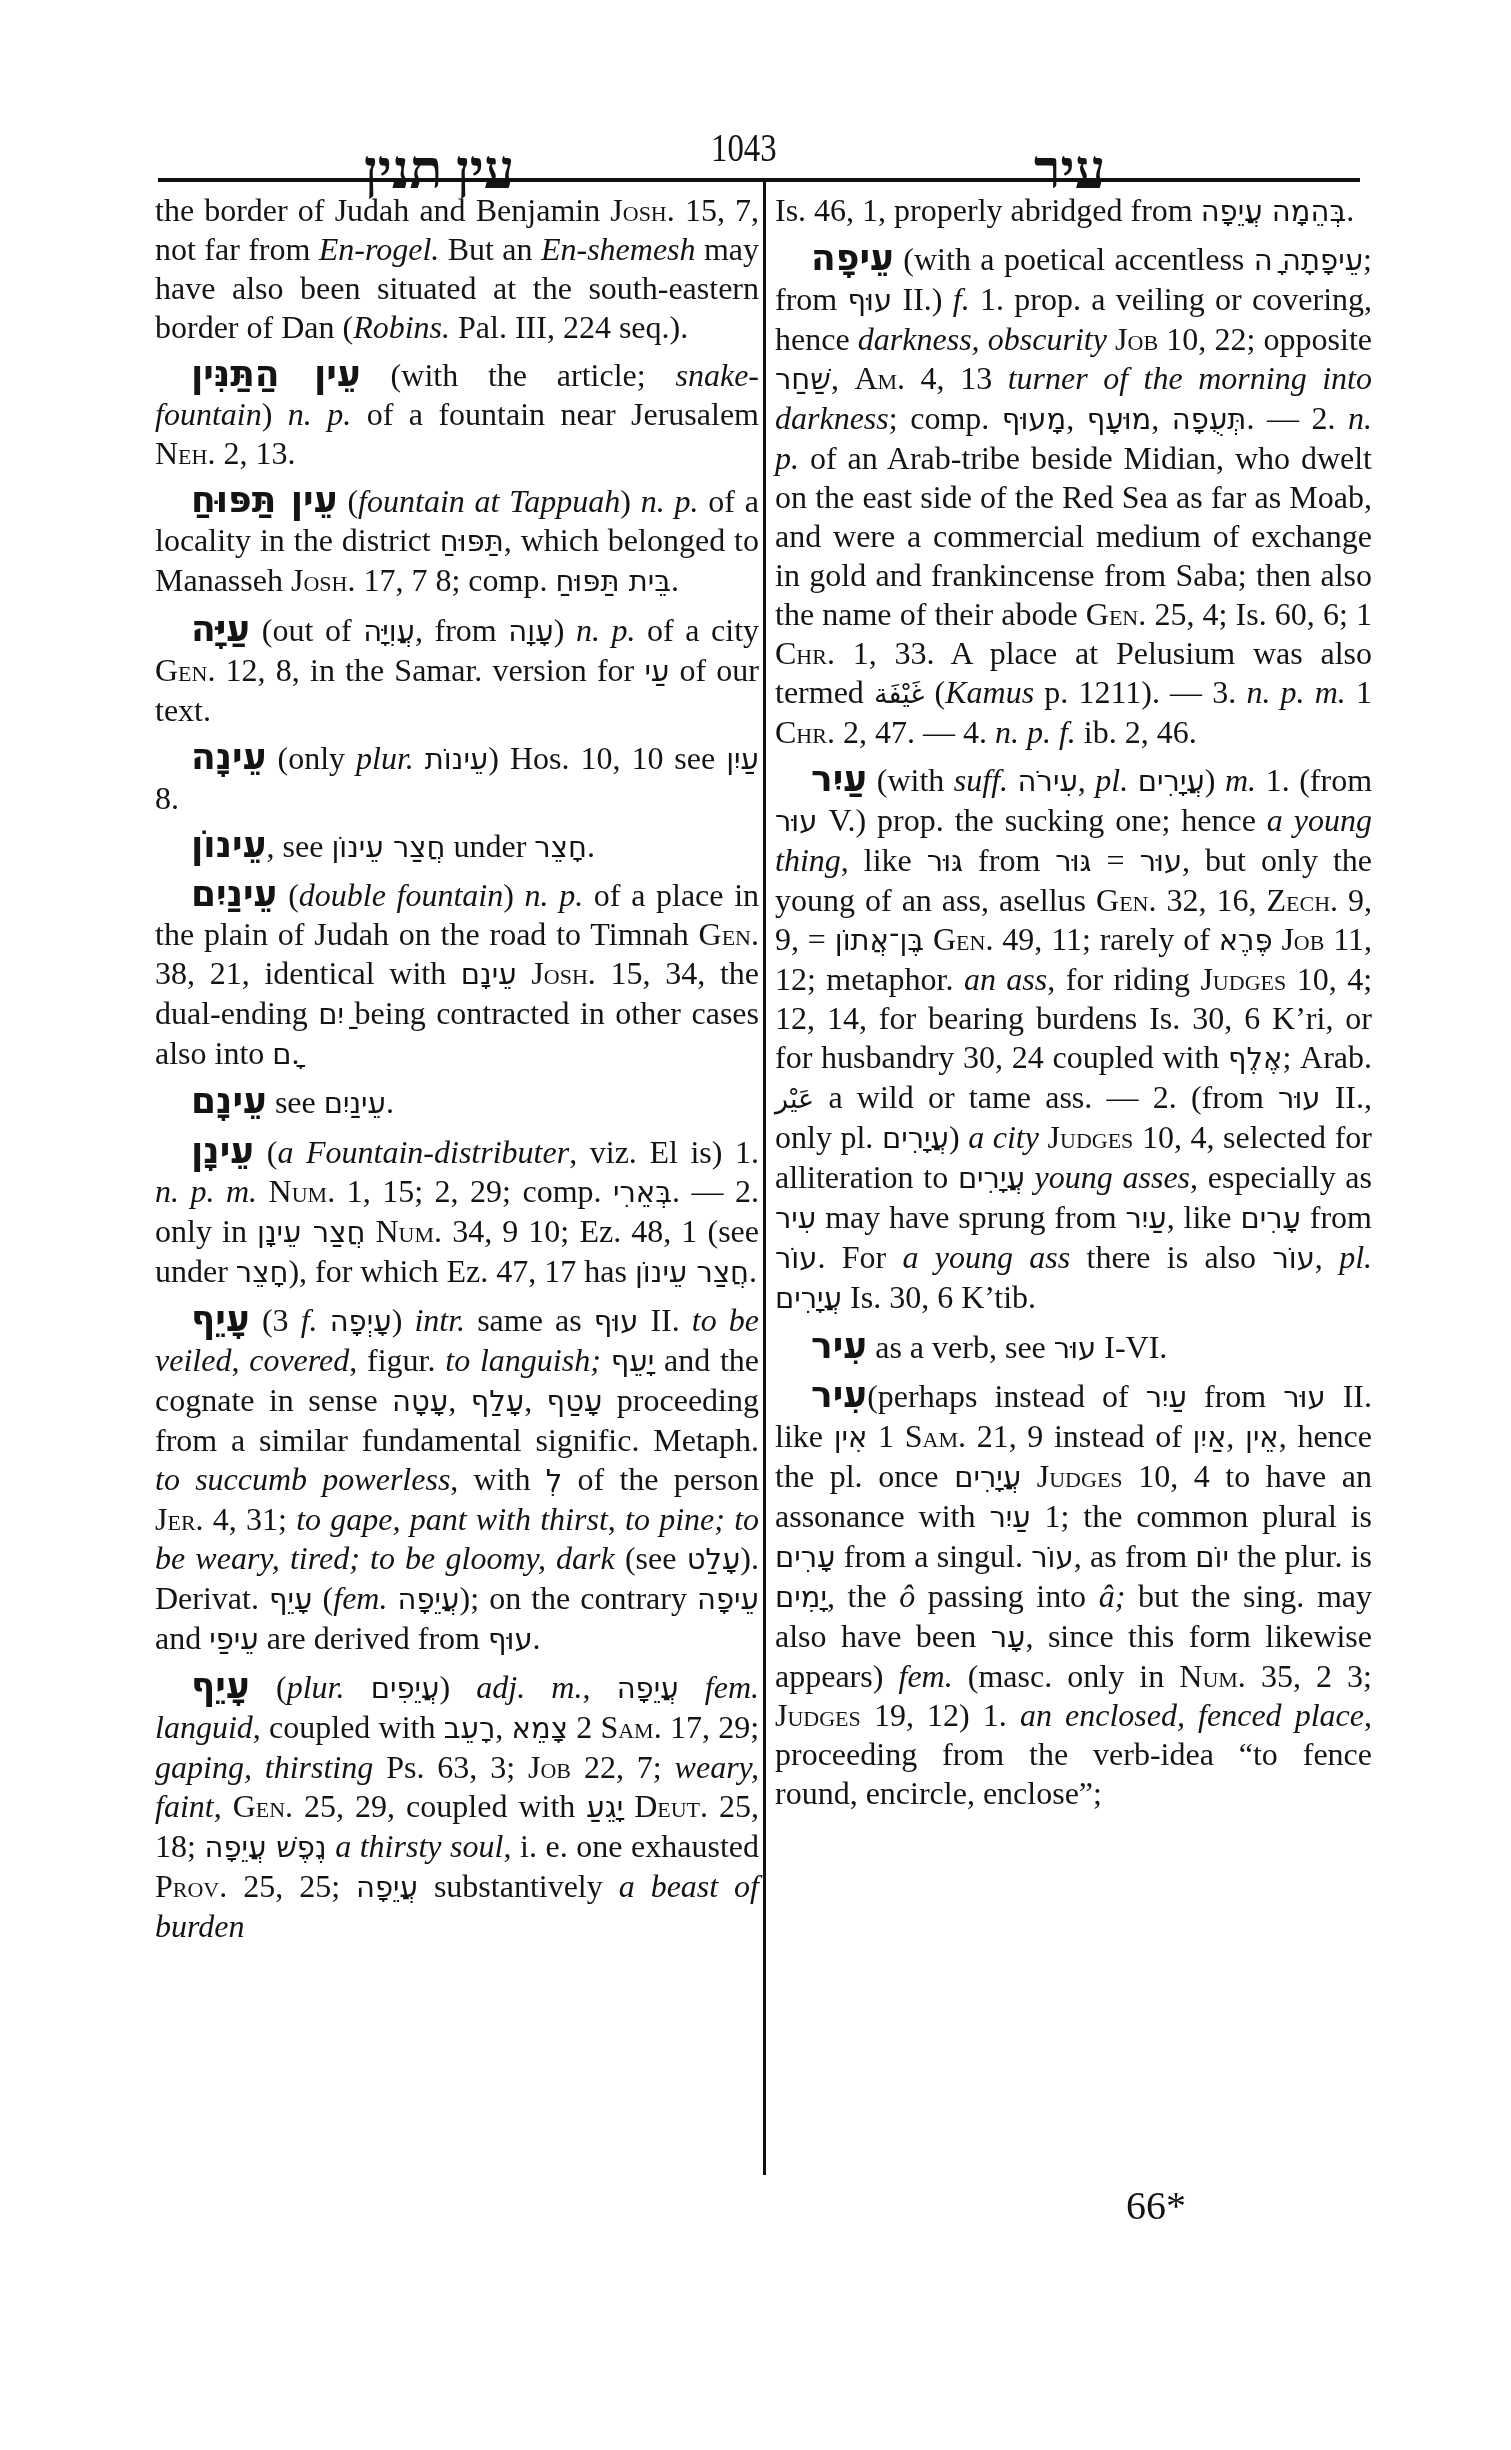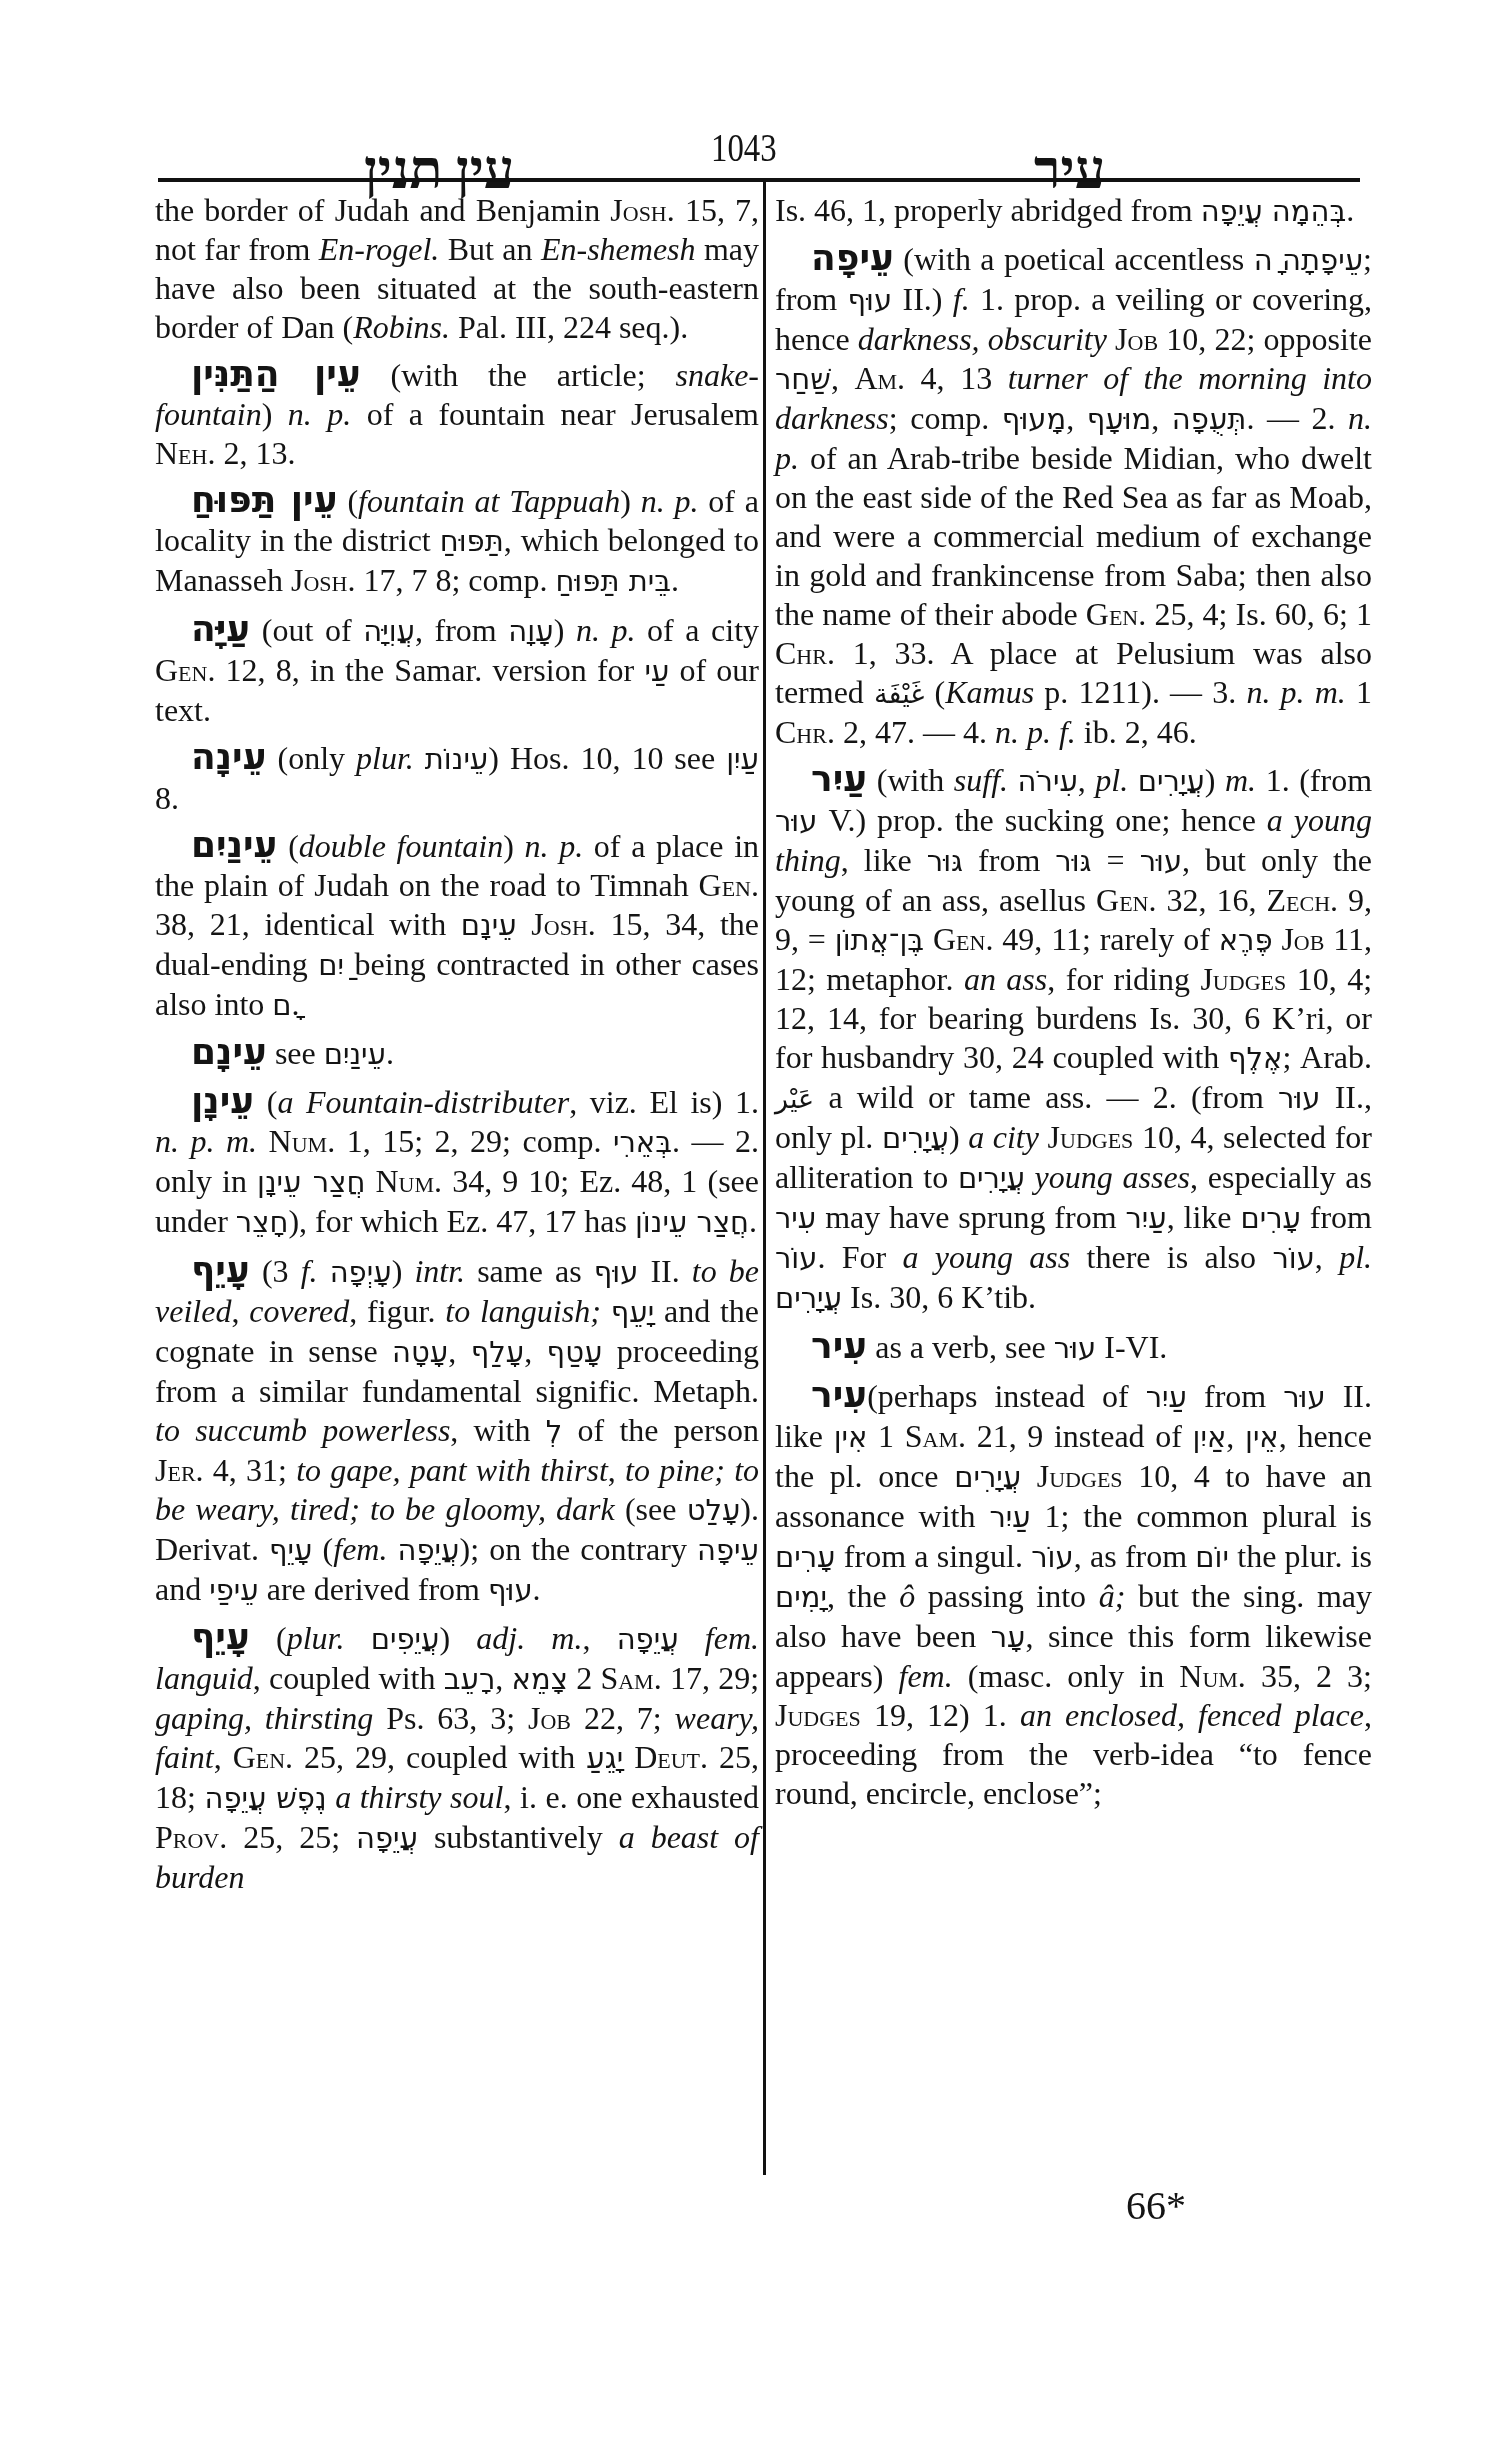--- a/index.html
+++ b/index.html
@@ -67,20 +67,21 @@
   </div>
   <div class="head-rule"></div>
   <div class="column-divider"></div>
 
   <div class="column col-left" id="col-left">
       <p class="para cont"><span>the border of Judah and Benjamin </span><span class="sc">Josh.</span><span> 15, 7, not far from </span><span class="it">En-rogel.</span><span> But an </span><span class="it">En-shemesh</span><span> may have also been situated at the south-eastern border of Dan (</span><span class="it">Robins.</span><span> Pal. III, 224 seq.).</span></p>
       <p class="para entry"><span class="he lemma">עֵין הַתַּנִּין</span><span> (with the article; </span><span class="it">snake-fountain</span><span>) </span><span class="it">n. p.</span><span> of a fountain near Jerusalem </span><span class="sc">Neh.</span><span> 2, 13.</span></p>
       <p class="para entry"><span class="he lemma">עֵין תַּפּוּחַ</span><span> (</span><span class="it">fountain at Tappuah</span><span>) </span><span class="it">n. p.</span><span> of a locality in the district </span><span class="he">תַּפּוּחַ</span><span>, which belonged to Manasseh </span><span class="sc">Josh.</span><span> 17, 7 8; comp. </span><span class="he">בֵּית תַּפּוּחַ</span><span>.</span></p>
       <p class="para entry"><span class="he lemma">עַיָּה</span><span> (out of </span><span class="he">עֲוִיָּה</span><span>, from </span><span class="he">עָוָה</span><span>) </span><span class="it">n. p.</span><span> of a city </span><span class="sc">Gen.</span><span> 12, 8, in the Samar. version for </span><span class="he">עַי</span><span> of our text.</span></p>
       <p class="para entry"><span class="he lemma">עֵינָה</span><span> (only </span><span class="it">plur.</span><span> </span><span class="he">עֵינוֹת</span><span>) Hos. 10, 10 see </span><span class="he">עַיִן</span><span> 8.</span></p>
+      <p class="para entry"><span class="he lemma">עֵינוֹן</span><span>, see </span><span class="he">חֲצַר עֵינוֹן</span><span> under </span><span class="he">חָצֵר</span><span>.</span></p>
       <p class="para entry"><span class="he lemma">עֵינַיִם</span><span> (</span><span class="it">double fountain</span><span>) </span><span class="it">n. p.</span><span> of a place in the plain of Judah on the road to Timnah </span><span class="sc">Gen.</span><span> 38, 21, identical with </span><span class="he">עֵינָם</span><span> </span><span class="sc">Josh.</span><span> 15, 34, the dual-ending </span><span class="he">ַיִם</span><span> being contracted in other cases also into </span><span class="he">ָם</span><span>.</span></p>
       <p class="para entry"><span class="he lemma">עֵינָם</span><span> see </span><span class="he">עֵינַיִם</span><span>.</span></p>
       <p class="para entry"><span class="he lemma">עֵינָן</span><span> (</span><span class="it">a Fountain-distributer</span><span>, viz. El is) 1. </span><span class="it">n. p. m.</span><span> </span><span class="sc">Num.</span><span> 1, 15; 2, 29; comp. </span><span class="he">בְּאֵרִי</span><span>. — 2. only in </span><span class="he">חֲצַר עֵינָן</span><span> </span><span class="sc">Num.</span><span> 34, 9 10; Ez. 48, 1 (see under </span><span class="he">חָצֵר</span><span>), for which Ez. 47, 17 has </span><span class="he">חֲצַר עֵינוֹן</span><span>.</span></p>
       <p class="para entry"><span class="he lemma">עָיֵף</span><span> (3 </span><span class="it">f.</span><span> </span><span class="he">עָיְפָה</span><span>) </span><span class="it">intr.</span><span> same as </span><span class="he">עוּף</span><span> II. </span><span class="it">to be veiled</span><span>, </span><span class="it">covered</span><span>, figur. </span><span class="it">to languish;</span><span> </span><span class="he">יָעֵף</span><span> and the cognate in sense </span><span class="he">עָטָה</span><span>, </span><span class="he">עָלַף</span><span>, </span><span class="he">עָטַף</span><span> proceeding from a similar fundamental signific. Metaph. </span><span class="it">to succumb powerless</span><span>, with </span><span class="he">לְ</span><span> of the person </span><span class="sc">Jer.</span><span> 4, 31; </span><span class="it">to gape, pant with thirst</span><span>, </span><span class="it">to pine; to be weary, tired; to be gloomy, dark</span><span> (see </span><span class="he">עָלַט</span><span>). Derivat. </span><span class="he">עָיֵף</span><span> (</span><span class="it">fem.</span><span> </span><span class="he">עֲיֵפָה</span><span>); on the contrary </span><span class="he">עֵיפָה</span><span> and </span><span class="he">עֵיפַי</span><span> are derived from </span><span class="he">עוּף</span><span>.</span></p>
       <p class="para entry"><span class="he lemma">עָיֵף</span><span> (</span><span class="it">plur.</span><span> </span><span class="he">עֲיֵפִים</span><span>) </span><span class="it">adj. m.</span><span>, </span><span class="he">עֲיֵפָה</span><span> </span><span class="it">fem. languid</span><span>, coupled with </span><span class="he">רָעֵב</span><span>, </span><span class="he">צָמֵא</span><span> 2 </span><span class="sc">Sam.</span><span> 17, 29; </span><span class="it">gaping, thirsting</span><span> Ps. 63, 3; </span><span class="sc">Job</span><span> 22, 7; </span><span class="it">weary, faint</span><span>, </span><span class="sc">Gen.</span><span> 25, 29, coupled with </span><span class="he">יָגֵעַ</span><span> </span><span class="sc">Deut.</span><span> 25, 18; </span><span class="he">נֶפֶשׁ עֲיֵפָה</span><span> </span><span class="it">a thirsty soul</span><span>, i. e. one exhausted </span><span class="sc">Prov.</span><span> 25, 25; </span><span class="he">עֲיֵפָה</span><span> substantively </span><span class="it">a beast of burden</span></p>
     </div>
   <div class="column col-right" id="col-right">
       <p class="para cont"><span>Is. 46, 1, properly abridged from </span><span class="he">בְּהֵמָה עֲיֵפָה</span><span>.</span></p>
       <p class="para entry"><span class="he lemma">עֵיפָה</span><span> (with a poetical accentless </span><span class="he">ָה</span><span> </span><span class="he">עֵיפָתָה</span><span>; from </span><span class="he">עוּף</span><span> II.) </span><span class="it">f.</span><span> 1. prop. a veiling or covering, hence </span><span class="it">darkness, obscurity</span><span> </span><span class="sc">Job</span><span> 10, 22; opposite </span><span class="he">שַׁחַר</span><span>, </span><span class="sc">Am.</span><span> 4, 13 </span><span class="it">turner of the morning into darkness</span><span>; comp. </span><span class="he">מָעוּף</span><span>, </span><span class="he">מוּעָף</span><span>, </span><span class="he">תְּעֻפָה</span><span>. — 2. </span><span class="it">n. p.</span><span> of an Arab-tribe beside Midian, who dwelt on the east side of the Red Sea as far as Moab, and were a commercial medium of exchange in gold and frankincense from Saba; then also the name of their abode </span><span class="sc">Gen.</span><span> 25, 4; Is. 60, 6; 1 </span><span class="sc">Chr.</span><span> 1, 33. A place at Pelusium was also termed </span><span class="ar">غَيْفَة</span><span> (</span><span class="it">Kamus</span><span> p. 1211). — 3. </span><span class="it">n. p. m.</span><span> 1 </span><span class="sc">Chr.</span><span> 2, 47. — 4. </span><span class="it">n. p. f.</span><span> ib. 2, 46.</span></p>
       <p class="para entry"><span class="he lemma">עַיִר</span><span> (with </span><span class="it">suff.</span><span> </span><span class="he">עִירֹה</span><span>, </span><span class="it">pl.</span><span> </span><span class="he">עֲיָרִים</span><span>) </span><span class="it">m.</span><span> 1. (from </span><span class="he">עוּר</span><span> V.) prop. the sucking one; hence </span><span class="it">a young thing</span><span>, like </span><span class="he">גּוּר</span><span> from </span><span class="he">גּוּר</span><span> = </span><span class="he">עוּר</span><span>, but only the young of an ass, asellus </span><span class="sc">Gen.</span><span> 32, 16, </span><span class="sc">Zech.</span><span> 9, 9, = </span><span class="he">בֶּן־אֲתוֹן</span><span> </span><span class="sc">Gen.</span><span> 49, 11; rarely of </span><span class="he">פֶּרֶא</span><span> </span><span class="sc">Job</span><span> 11, 12; metaphor. </span><span class="it">an ass</span><span>, for riding </span><span class="sc">Judges</span><span> 10, 4; 12, 14, for bearing burdens Is. 30, 6 K’ri, or for husbandry 30, 24 coupled with </span><span class="he">אֶלֶף</span><span>; Arab. </span><span class="ar">عَيْر</span><span> a wild or tame ass. — 2. (from </span><span class="he">עוּר</span><span> II., only pl. </span><span class="he">עֲיָרִים</span><span>) </span><span class="it">a city</span><span> </span><span class="sc">Judges</span><span> 10, 4, selected for alliteration to </span><span class="he">עֲיָרִים</span><span> </span><span class="it">young asses</span><span>, especially as </span><span class="he">עִיר</span><span> may have sprung from </span><span class="he">עַיִר</span><span>, like </span><span class="he">עָרִים</span><span> from </span><span class="he">עוֹר</span><span>. For </span><span class="it">a young ass</span><span> there is also </span><span class="he">עוֹר</span><span>, </span><span class="it">pl.</span><span> </span><span class="he">עֲיָרִים</span><span> Is. 30, 6 K’tib.</span></p>

